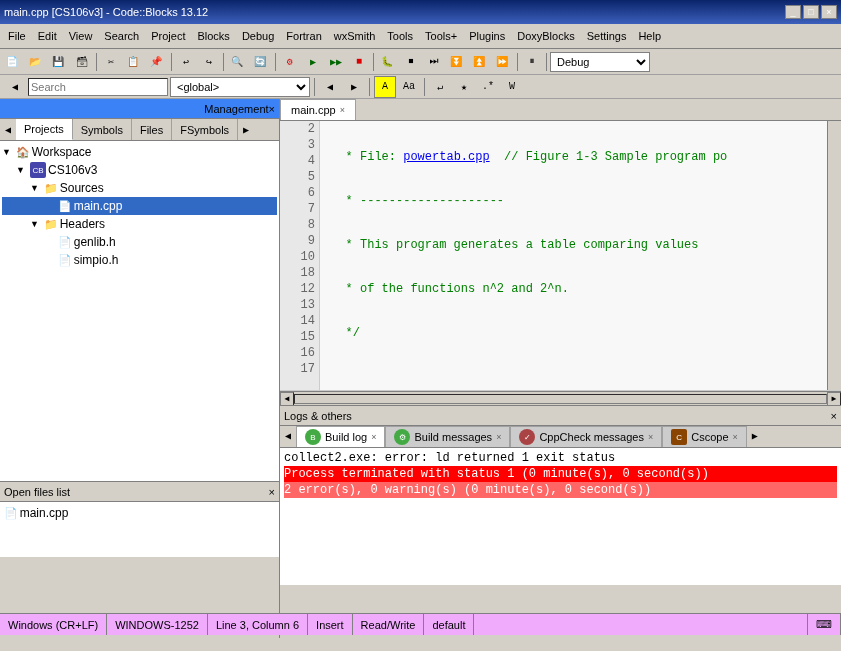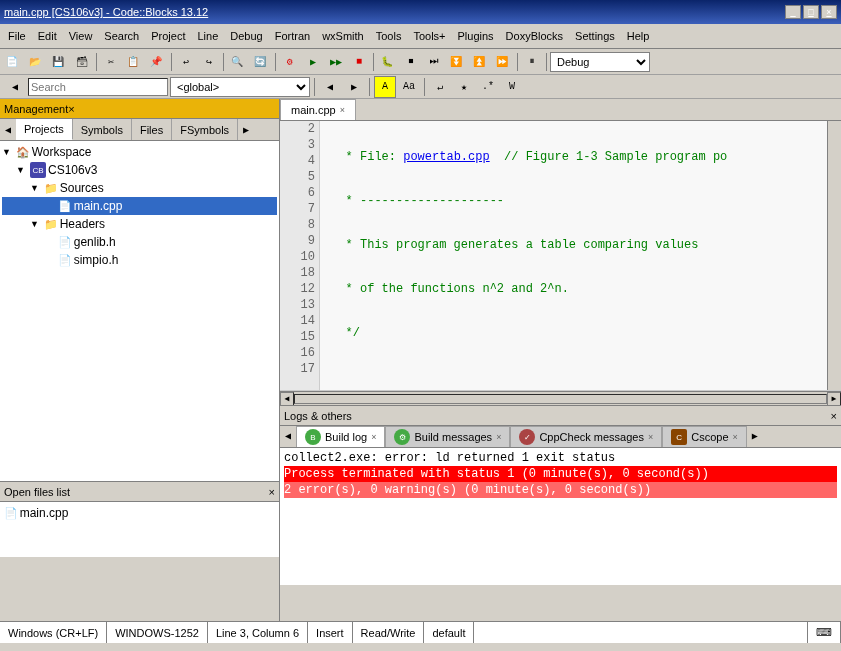--- a/index.html
+++ b/index.html
@@ -9,21 +9,20 @@
     .title-bar {
       background: linear-gradient(to bottom, #0a246a, #3b5fbb);
       color: white;
       height: 20px;
       display: flex;
       align-items: center;
       justify-content: space-between;
       padding: 12px 4px;
       font-size: 11px;
       font-family: 'Segoe UI', Arial, sans-serif;
-      text-decoration: underline;
     }
     .title-bar-buttons { display: flex; gap: 2px; }
     .title-btn {
       width: 16px; height: 14px;
       background: #d4d0c8;
       border: 1px solid #808080;
       font-size: 9px;
       display: flex; align-items: center; justify-content: center;
       cursor: pointer;
     }
@@ -92,28 +91,28 @@
     
     
     .main-layout {
       display: flex;
       height: calc(651px - 20px - 20px - 26px - 24px - 22px);
     }
     
     
     .status-bar {
       height: 22px;
-      background: #ffffff;
+      background: #f0abfc;
       border-top: 1px solid #808080;
       display: flex;
       align-items: center;
       font-family: 'Segoe UI', Arial, sans-serif;
       font-size: 11px;
       position: absolute;
-      bottom: 8px;
+      bottom: 16px;
       width: 841px;
     }
     .status-item {
       padding: 0 8px;
       border-right: 1px solid #808080;
       height: 100%;
       display: flex;
       align-items: center;
       white-space: nowrap;
     }
@@ -121,25 +120,25 @@
     
     .left-panel {
       width: 280px;
       min-width: 280px;
       display: flex;
       flex-direction: column;
       border-right: 1px solid #808080;
     }
     
     .panel-header {
-      background: #eab308;
+      background: #3b82f6;
       height: 20px;
       display: flex;
       align-items: center;
-      justify-content: flex-start;
+      justify-content: flex-end;
       padding: 0 4px;
       border-bottom: 1px solid #808080;
       font-family: 'Segoe UI', Arial, sans-serif;
       font-size: 11px;
     }
     
     .panel-tabs {
       display: flex;
       background: #d4d0c8;
       border-bottom: 1px solid #808080;
@@ -368,21 +367,21 @@
     <div class="title-btn">×</div>
   </div>
 </div>
 
 <div class="menu-bar">
   <span class="menu-item">File</span>
   <span class="menu-item">Edit</span>
   <span class="menu-item">View</span>
   <span class="menu-item">Search</span>
   <span class="menu-item">Project</span>
-  <span class="menu-item">Line</span>
+  <span class="menu-item">Blocks</span>
   <span class="menu-item">Debug</span>
   <span class="menu-item">Fortran</span>
   <span class="menu-item">wxSmith</span>
   <span class="menu-item">Tools</span>
   <span class="menu-item">Tools+</span>
   <span class="menu-item">Plugins</span>
   <span class="menu-item">DoxyBlocks</span>
   <span class="menu-item">Settings</span>
   <span class="menu-item">Help</span>
 </div>

